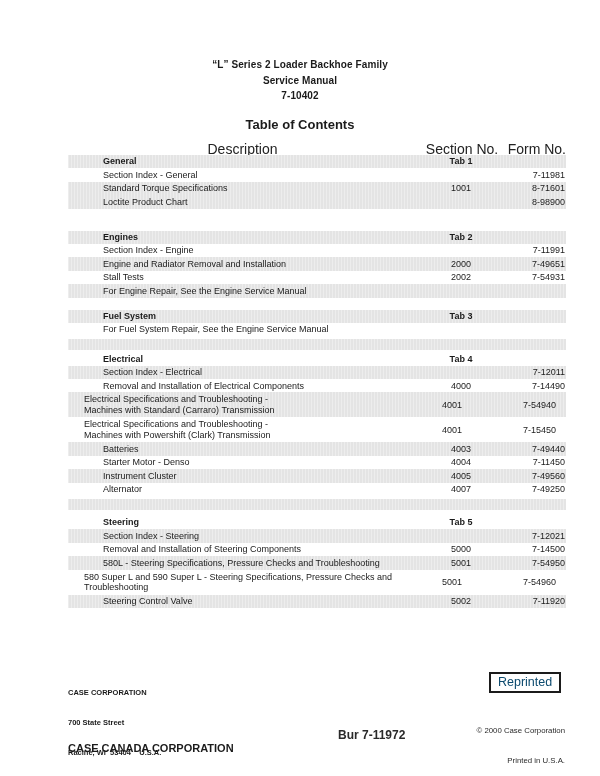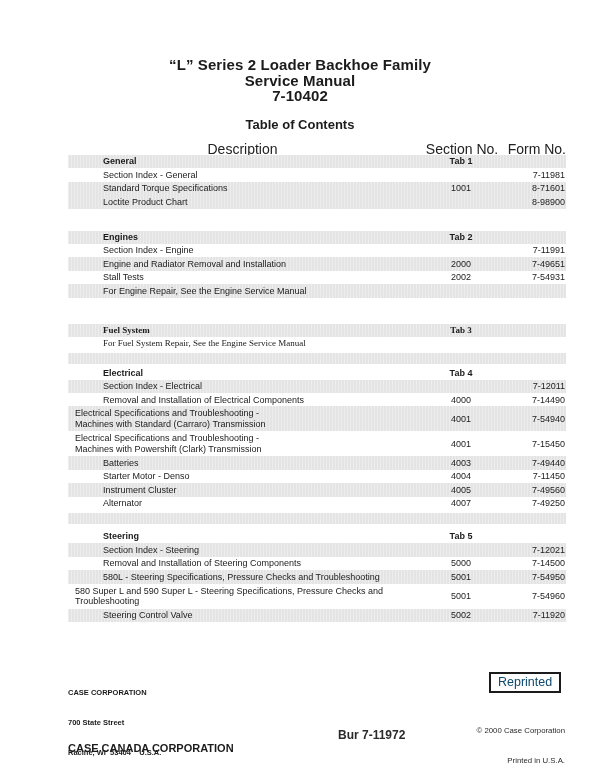--- a/index.html
+++ b/index.html
@@ -3,39 +3,39 @@
 <meta charset="utf-8">
 <style>
   html,body{margin:0;padding:0;background:#888;}
   .page{
     position:relative;width:600px;height:776px;background:#ffffff;
     color:#1b1b1b;font-family:"Liberation Sans",sans-serif;overflow:hidden;
     margin:0 auto;
   }
   
   .doc-header{position:absolute;top:57px;left:0;width:100%;text-align:center;}
-  .t-line{font-weight:bold;font-size:15px;line-height:15.5px;letter-spacing:.1px;}
+  .t-line{font-weight:bold;font-size:10px;line-height:15.5px;letter-spacing:.1px;}
   .toc-heading{font-weight:bold;font-size:13px;margin-top:13px;}
   
   .col-headers{position:absolute;top:141px;left:68px;width:498px;display:flex;font-size:14px;color:#222;}
   .c-desc{flex:1;text-align:center;}
   .c-sec{width:90px;text-align:center;}
   .c-form{width:59px;text-align:right;}
   
   .toc-body{position:absolute;top:155px;left:68px;width:498px;}
   .row{display:flex;align-items:center;min-height:13.4px;font-size:9px;line-height:10.5px;padding-left:28px;}
   .row.shade,.blank.shade{
     background:#e4e4e4;
     background-image:repeating-linear-gradient(90deg,rgba(255,255,255,.35) 0 1px,rgba(0,0,0,0) 1px 3px);
   }
   .row.bold .cell-desc,.row.bold .cell-sec{font-weight:bold;}
   .cell-desc{flex:1;padding-left:7px;}
   .cell-sec{width:90px;text-align:center;}
   .cell-form{width:59px;text-align:right;padding-right:1px;}
-  .row.two{min-height:25px;padding:2px 0;box-sizing:border-box;}
+  .row.two{min-height:25px;padding:2px 9px;box-sizing:border-box;}
   .blank{height:11px;margin:3px 0 2px;}
   
   .footer-us{position:absolute;top:668px;left:68px;font-size:7.5px;font-weight:bold;line-height:10px;white-space:pre;}
   .footer-ca{position:absolute;top:706px;left:68px;white-space:pre;}
   .footer-ca .company{font-size:11px;font-weight:bold;line-height:12px;margin-bottom:1px;}
   .stamp{
     position:absolute;top:672px;left:489px;border:2px solid #1b1b1b;
     padding:1px 7px 2px;font-size:12.5px;color:#0c4a6e;
   }
   .copyright{position:absolute;top:706px;right:35px;text-align:right;font-size:7.8px;line-height:10px;color:#2a2a2a;white-space:pre;}
@@ -120,21 +120,21 @@
           <div class="cell-form">7-54931</div>
         </div>
         <div class="row shade">
           <div class="cell-desc">
             <div>For Engine Repair, See the Engine Service Manual</div>
           </div>
           <div class="cell-sec"></div>
           <div class="cell-form"></div>
         </div>
       </div>
-      <div class="section" style="margin-top: 26px; font-family: Liberation Serif, serif;">
+      <div class="section" style="margin-top: 12px;">
         <div class="row shade bold">
           <div class="cell-desc">
             <div>Fuel System</div>
           </div>
           <div class="cell-sec">Tab 3</div>
           <div class="cell-form"></div>
         </div>
         <div class="row">
           <div class="cell-desc">
             <div>For Fuel System Repair, See the Engine Service Manual</div>

